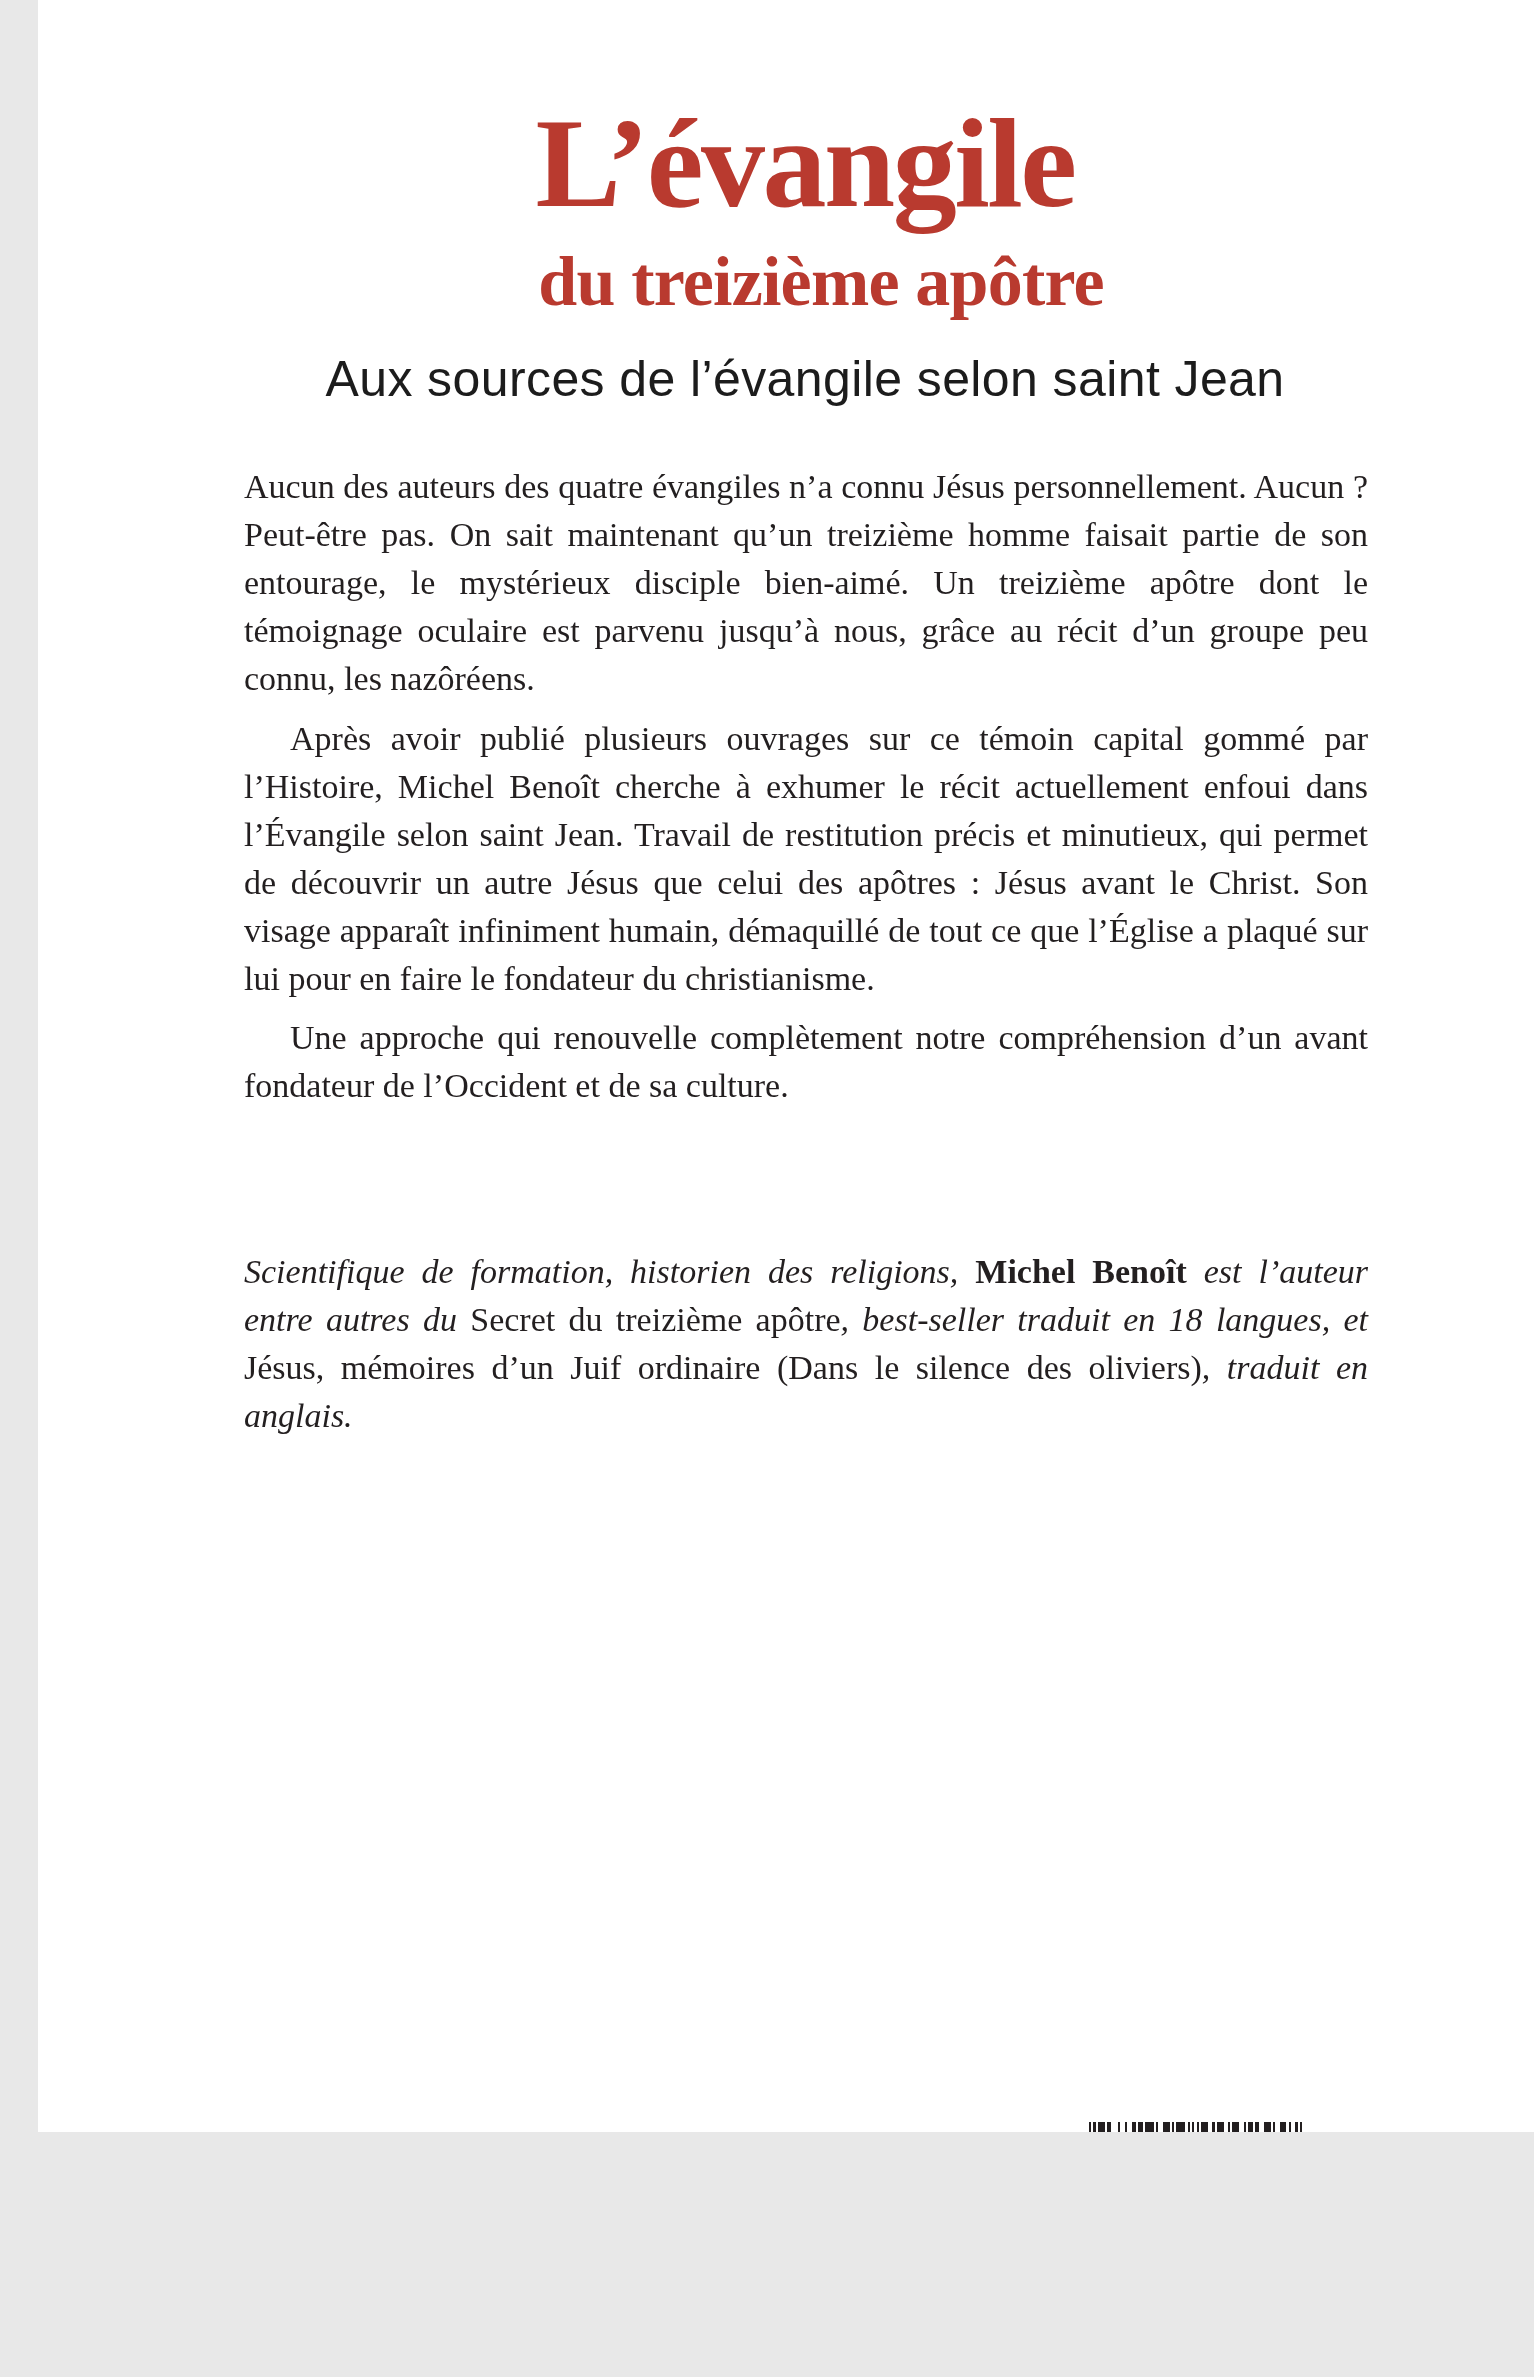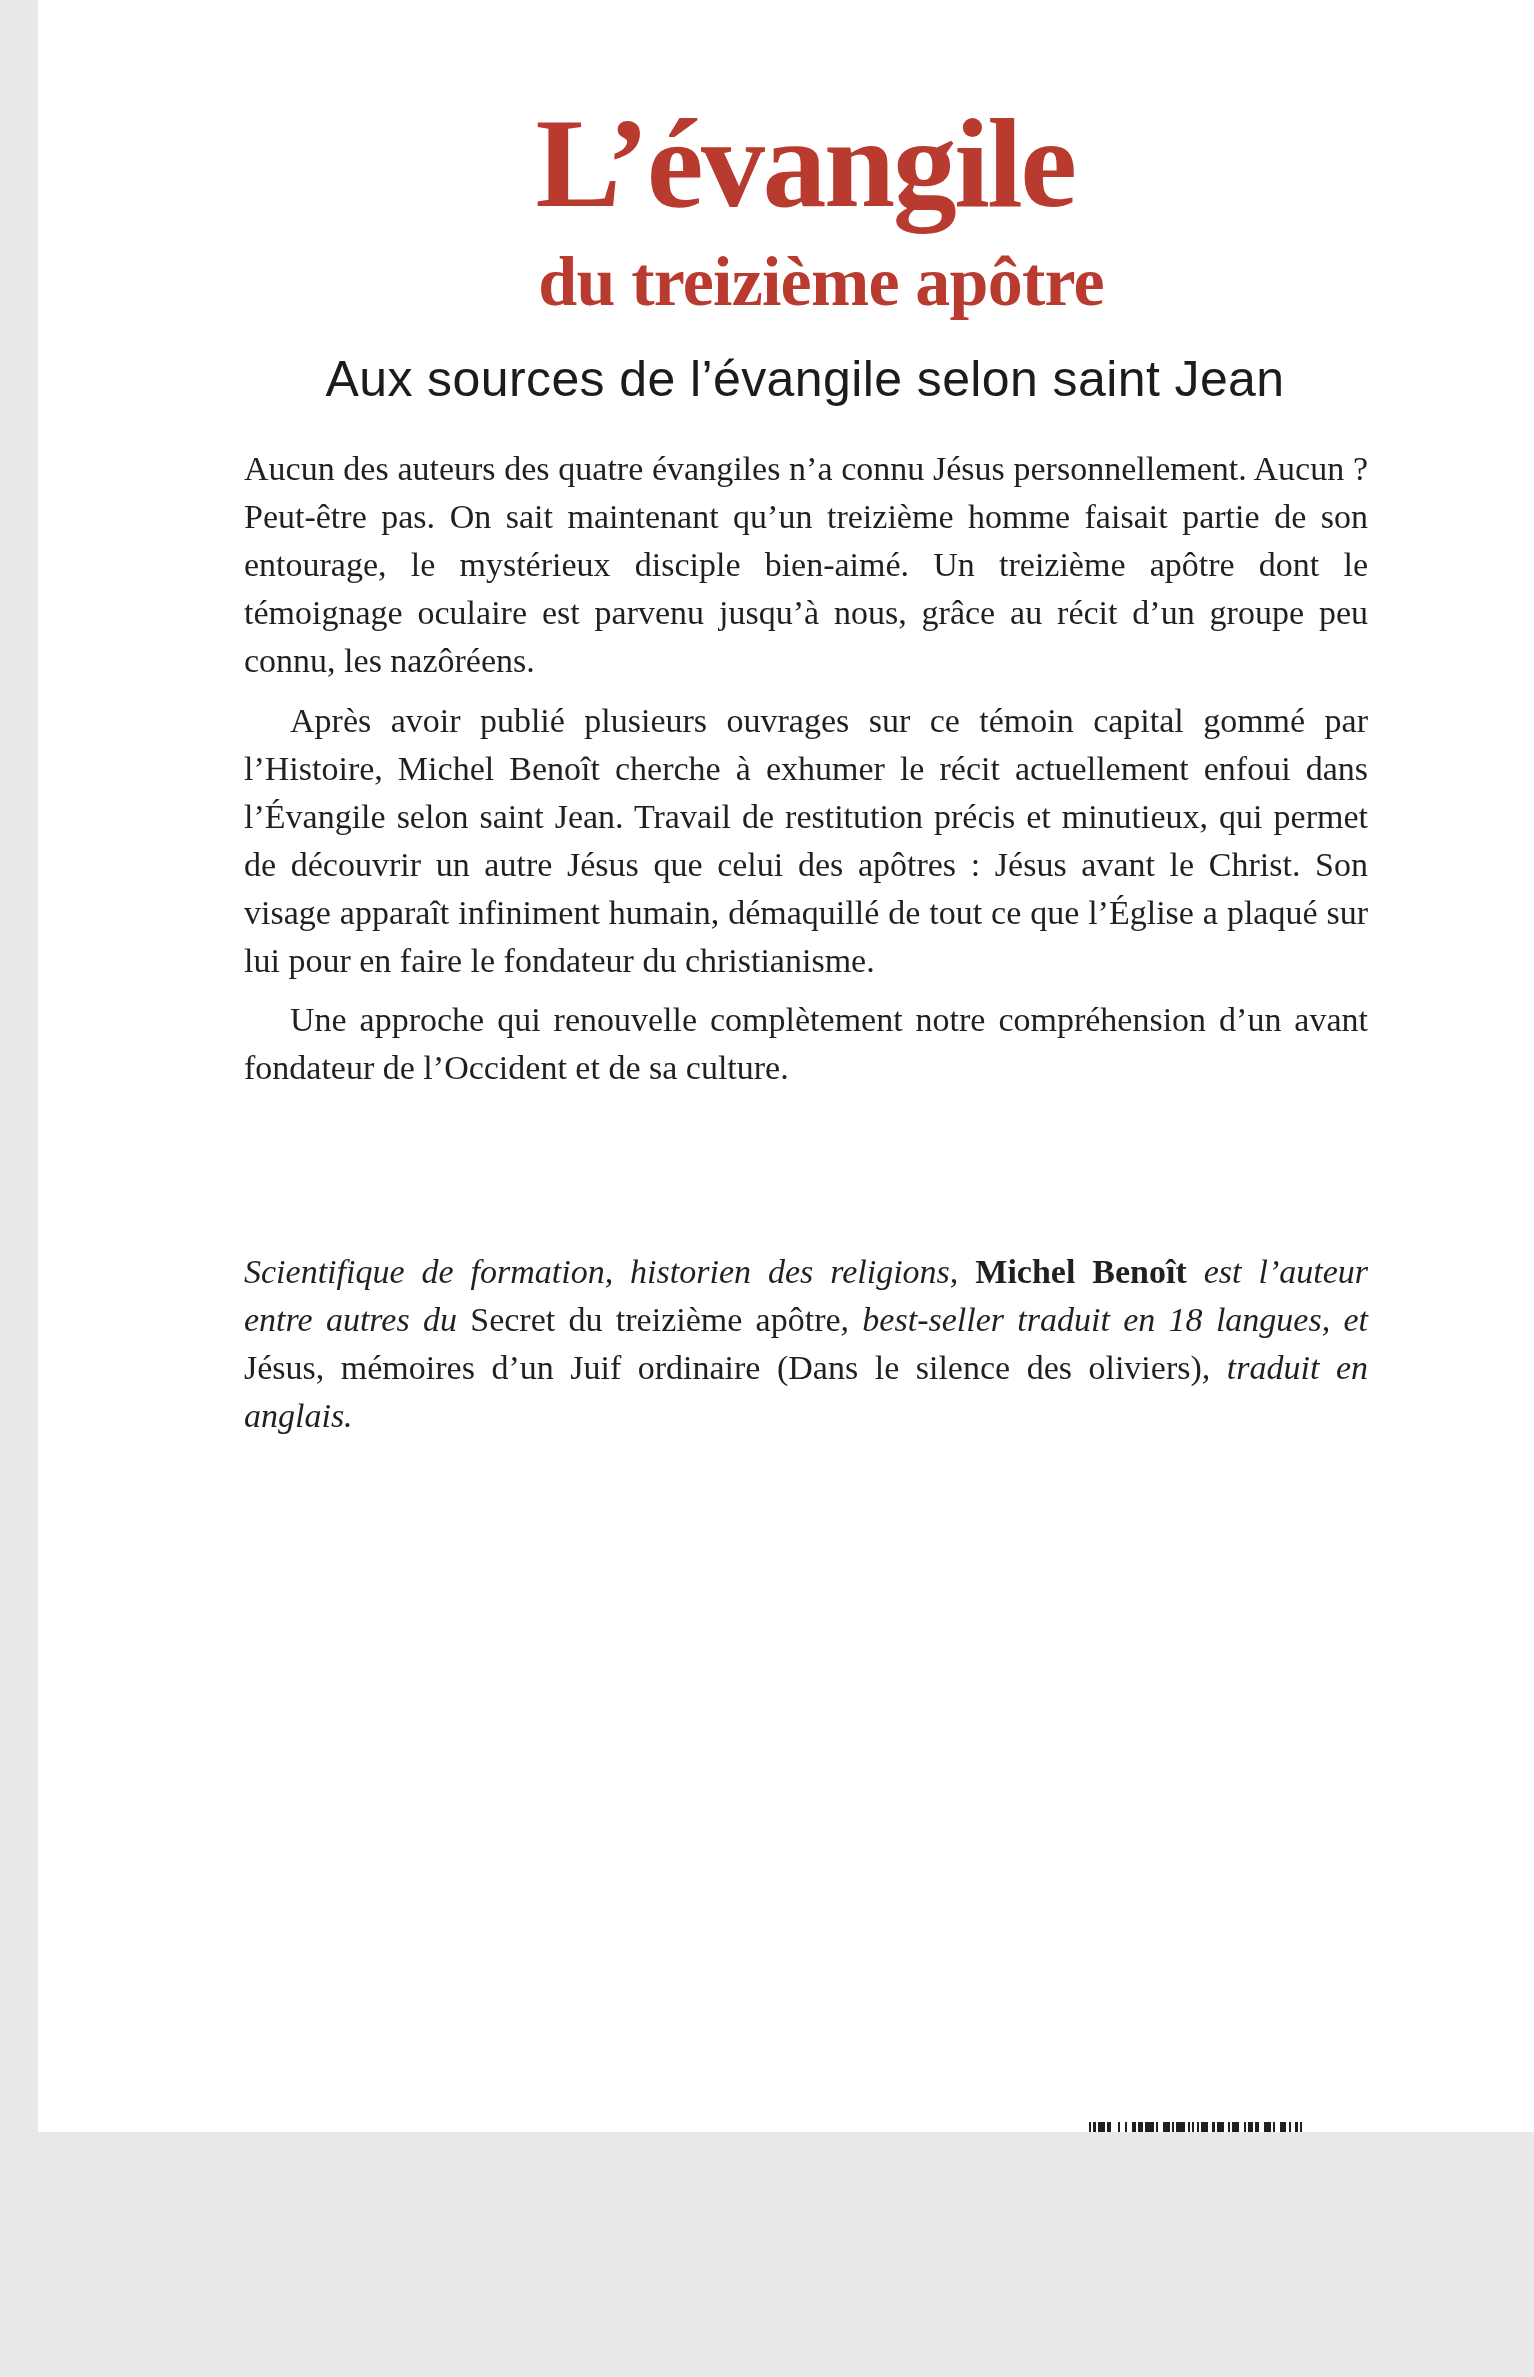--- a/index.html
+++ b/index.html
@@ -33,21 +33,21 @@
     position:absolute;top:352px;left:0;width:100%;
     text-align:center;
     font-family:"Liberation Sans", sans-serif;
     font-weight:400;
     font-size:50px;line-height:1.1;
     color:#1c1c1c;
     letter-spacing:0.4px;
   }
   
   .synopsis{
-    position:absolute;left:206px;top:445px;width:1124px;
+    position:absolute;left:206px;top:463px;width:1124px;
     font-size:34px;line-height:48px;
     text-align:justify;
     hyphens:none;
   }
   .synopsis p{margin:0;}
   .synopsis p + p{margin-top:11.7px;text-indent:46px;}
   
   .author-note{
     position:absolute;left:206px;top:1248px;width:1124px;
     font-size:34px;line-height:48px;

